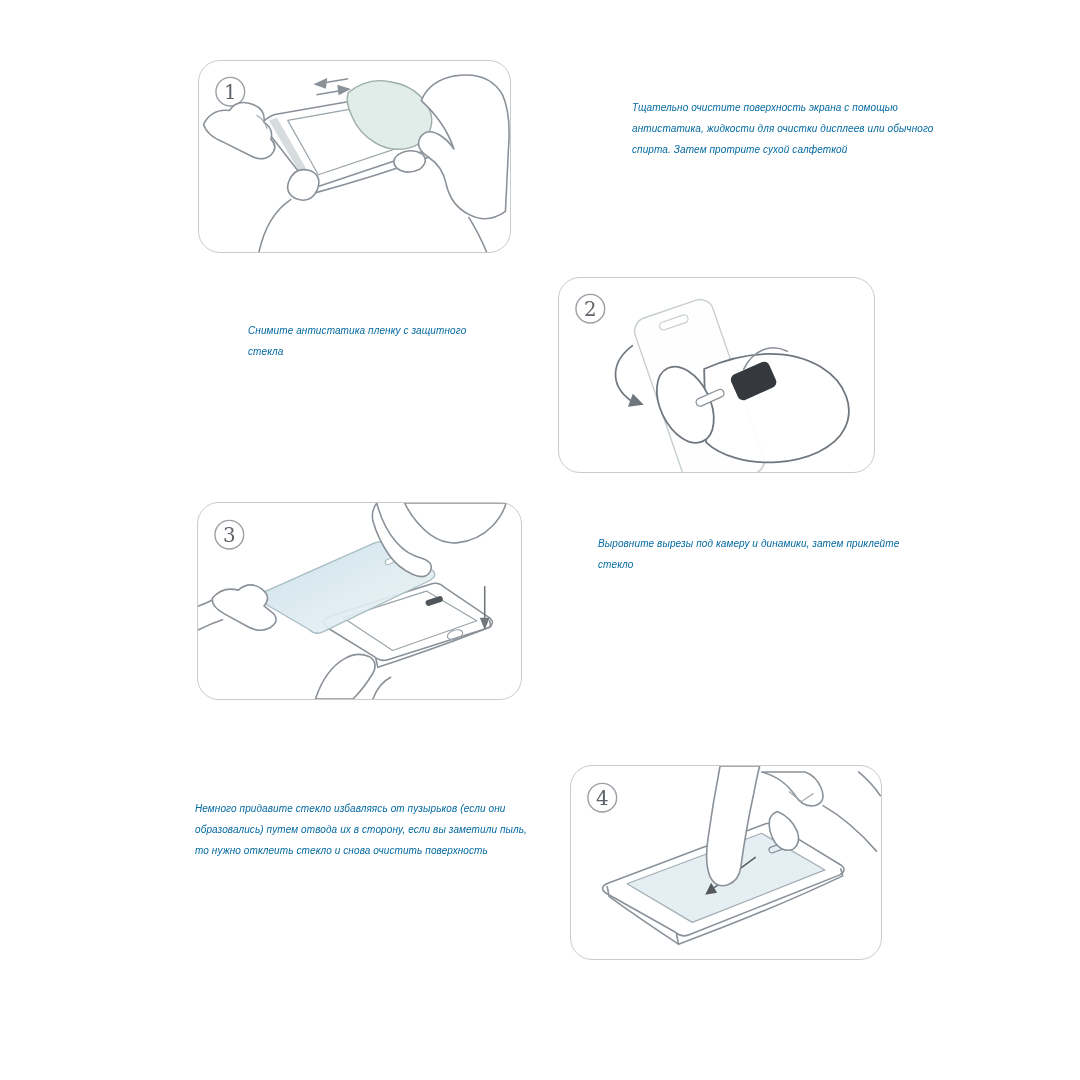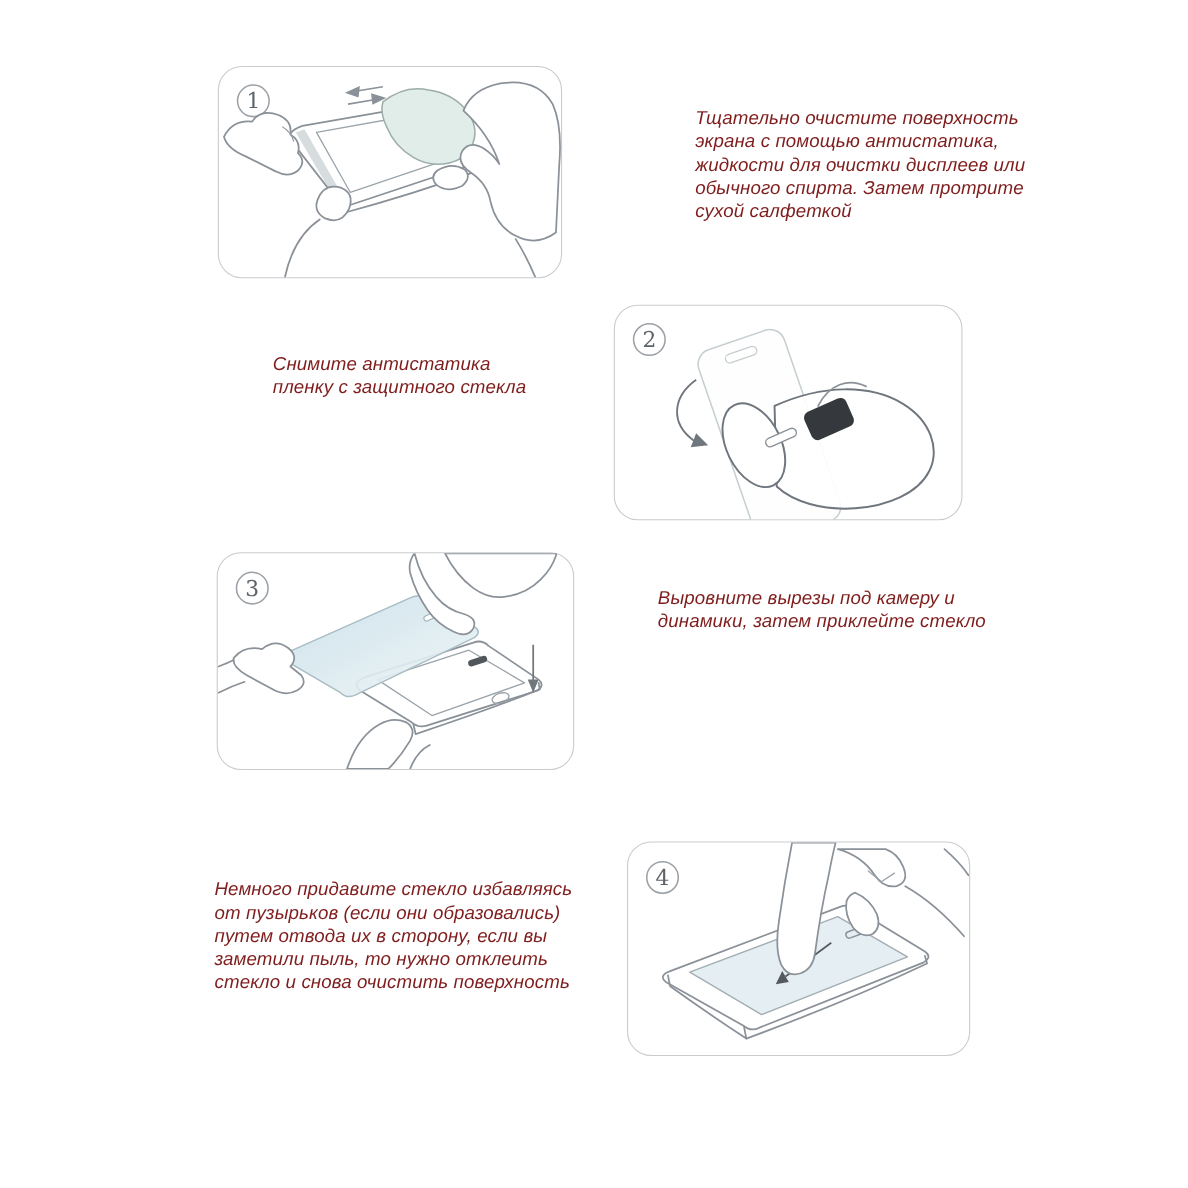--- a/index.html
+++ b/index.html
@@ -5,21 +5,21 @@
   html,body{margin:0;padding:0;background:#ffffff;}
   .sheet{
     position:relative;width:1080px;height:1080px;background:#ffffff;overflow:hidden;
     font-family:"Liberation Sans",sans-serif;
   }
   .illus{
     position:absolute;border:1.6px solid #c9cbcd;border-radius:22px;background:#ffffff;box-sizing:border-box;
   }
   .illus svg{display:block;width:100%;height:100%;}
   .caption{
-    position:absolute;font-style:italic;font-size:17px;line-height:21px;color:#7f1d1d;
+    position:absolute;font-style:italic;font-size:10px;line-height:21px;color:#0369a1;
     letter-spacing:0.1px;
   }
   
   #box1{left:198px;top:60px;width:313px;height:193px;}
   #box2{left:558px;top:277px;width:317px;height:196px;}
   #box3{left:197px;top:502px;width:325px;height:198px;}
   #box4{left:570px;top:765px;width:312px;height:195px;}
   
   #cap1{left:632px;top:97px;width:312px;}
   #cap2{left:248px;top:320px;width:240px;}

